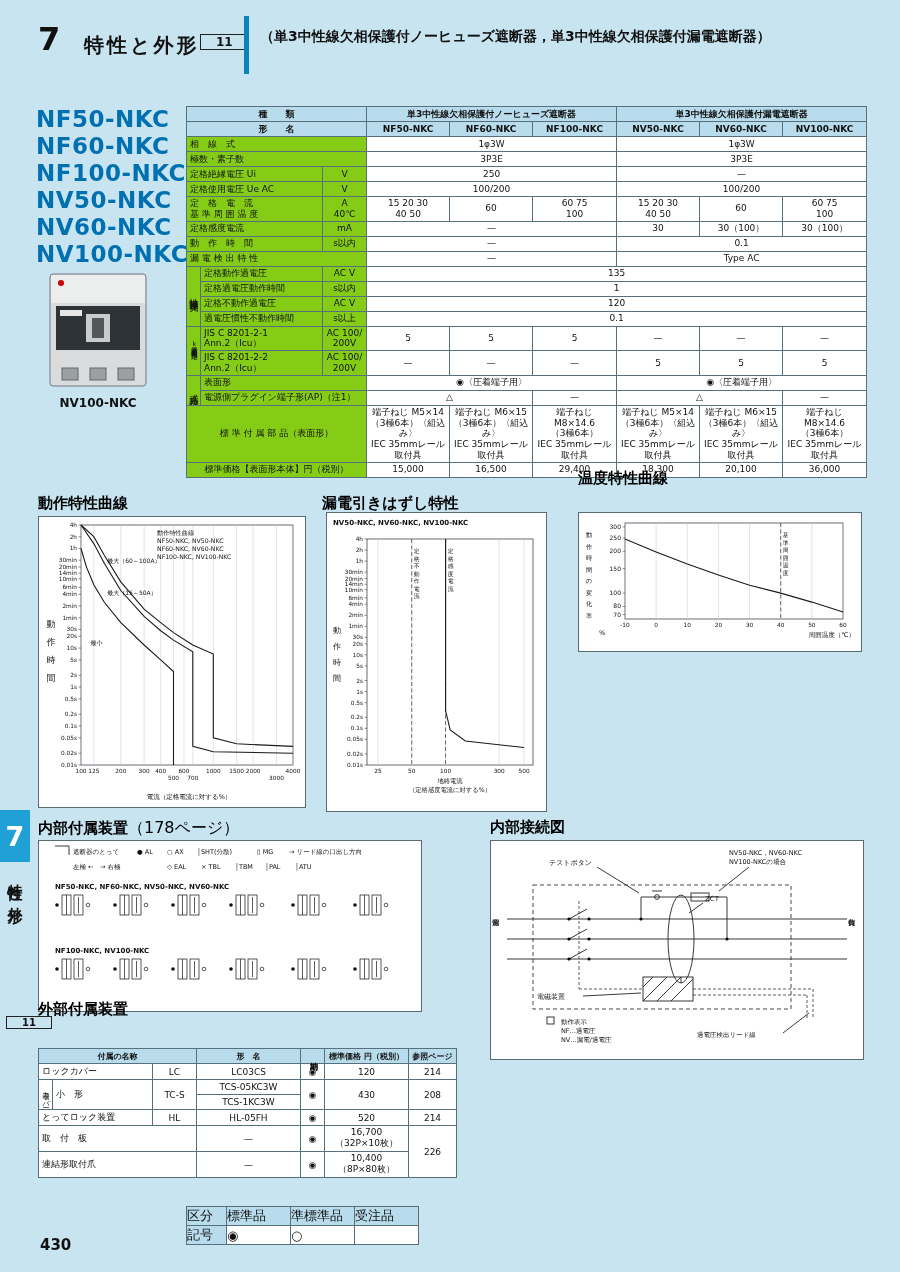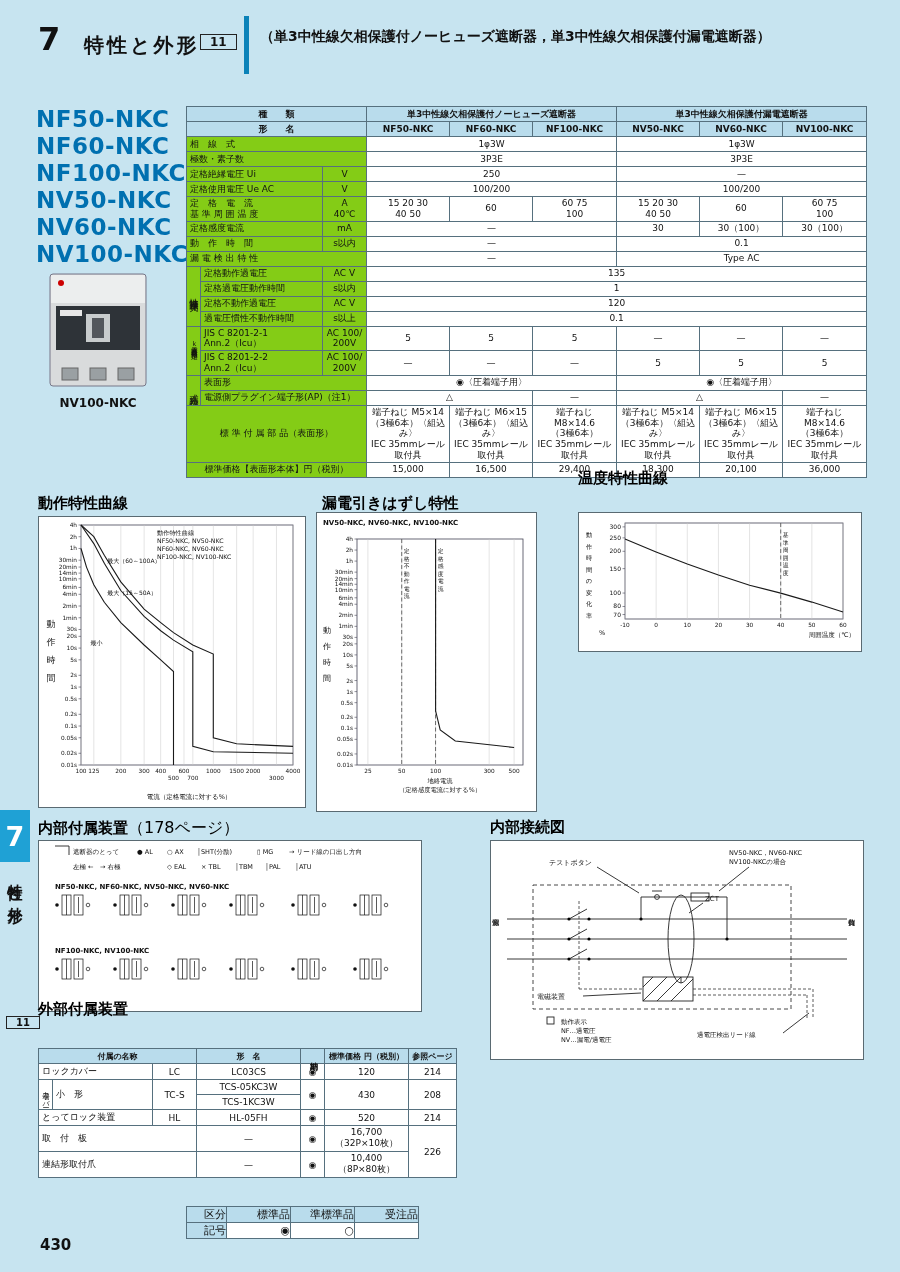--- a/index.html
+++ b/index.html
@@ -5,21 +5,21 @@
 *{box-sizing:border-box;margin:0;padding:0}
 body{font-family:"DejaVu Sans","Liberation Sans",sans-serif;color:#111}
 #page{position:relative;width:900px;height:1272px;background:#c7e4f0;overflow:hidden}
 .abs{position:absolute}
 .box{background:#fff;border:1px solid #5a6a72}
 .sec{font-size:15px;font-weight:bold;color:#000}
 .sec .suffix{font-size:16px;font-weight:normal}
 
 #hdr-num{font-size:32px;font-weight:bold}
 #hdr-title{font-size:20px;font-weight:bold;letter-spacing:3px}
-.idx-box{border:1.5px solid #222;font-size:12px;font-weight:bold;padding:0 9px;background:transparent}
+.idx-box{border:1.5px solid #222;font-size:12px;font-weight:bold;padding:0 15px;background:transparent}
 #hdr-bar{background:#0b82b8}
 #doc-title{font-size:23px;font-weight:bold}
 #doc-subtitle{font-size:14px;font-weight:bold}
 
 #models div{font-size:23px;font-weight:bold;color:#0070b0;line-height:27px;letter-spacing:0.5px}
 #photo-caption{font-size:12px;font-weight:bold;text-align:center;width:120px}
 
 table{border-collapse:collapse;background:#fff}
 .spec{table-layout:fixed;width:680px}
 .spec td{border:1px solid #56707e;font-size:9px;text-align:center;padding:1px 2px;line-height:1.2;height:15px;overflow:hidden}
@@ -32,21 +32,21 @@
 .xs{font-size:6.8px}
 .notes{font-size:10px;line-height:14px}
 
 .ext{table-layout:fixed;width:418px}
 .ext td{border:1px solid #56707e;font-size:9px;text-align:center;padding:1px 2px;height:15px}
 .ext tr.hdr td{background:#b9dcec;font-weight:bold;font-size:8px}
 .ext td.l{text-align:left;padding-left:3px}
 .ext td.vh{writing-mode:vertical-rl;text-orientation:upright;font-size:7px;padding:0}
 
 .lgd{table-layout:fixed;width:232px}
-.lgd td{border:1px solid #56707e;font-size:11px;text-align:right;height:15px}
+.lgd td{border:1px solid #56707e;font-size:13px;text-align:left;height:15px}
 .lgd tr.hdr td{background:#b9dcec}
 .lgd td.hcell{background:#b9dcec}
 
 #side-tab-num{background:#1fa1d5;color:#fff;font-size:27px;font-weight:bold;width:30px;height:52px;display:flex;align-items:center;justify-content:center}
 #side-tab-label{writing-mode:vertical-rl;text-orientation:upright;font-size:15px;font-weight:bold;letter-spacing:2px}
 #page-number{font-size:15px;font-weight:bold}
 
 svg{display:block}
 svg text{font-family:"DejaVu Sans","Liberation Sans",sans-serif;fill:#111}
 .w{fill:none;stroke:#222;stroke-width:0.9}
@@ -360,21 +360,21 @@
         <text x="118" y="26" font-size="6.2" text-anchor="start">NF50-NKC, NV50-NKC</text>
         <text x="118" y="34" font-size="6.2" text-anchor="start">NF60-NKC, NV60-NKC</text>
         <text x="118" y="42" font-size="6.2" text-anchor="start">NF100-NKC, NV100-NKC</text>
         <text x="68.30209050964449" y="46.28048385136373" font-size="6" text-anchor="start">最大（60～100A）</text>
         <text x="68.30209050964449" y="78.01736549482226" font-size="6" text-anchor="start">最大（15～50A）</text>
         <text x="51.51300254831871" y="127.99999999999999" font-size="6" text-anchor="start">最小</text>
       </svg>
     </div>
 
   <h3 class="sec abs" style="left:322px;top:494px">漏電引きはずし特性</h3>
-  <div id="chart2" class="box abs" style="left:316px;top:512px;width:221px;height:300px">
+  <div id="chart2" class="box abs" style="left:326px;top:512px;width:221px;height:300px">
       <svg width="232" height="296" viewBox="0 0 232 296">
         <rect x="40" y="26" width="166" height="226" fill="#fff" stroke="#445" stroke-width="0.8"></rect>
         <line x1="50.890820308716286" y1="26" x2="50.890820308716286" y2="252" stroke="#c9c9c9" stroke-width="0.5"></line>
         <text x="50.890820308716286" y="260" font-size="5.8" text-anchor="middle">25</text>
         <line x1="84.7207981257403" y1="26" x2="84.7207981257403" y2="252" stroke="#c9c9c9" stroke-width="0.5"></line>
         <text x="84.7207981257403" y="260" font-size="5.8" text-anchor="middle">50</text>
         <line x1="118.55077594276433" y1="26" x2="118.55077594276433" y2="252" stroke="#c9c9c9" stroke-width="0.5"></line>
         <text x="118.55077594276433" y="260" font-size="5.8" text-anchor="middle">100</text>
         <line x1="172.170022182976" y1="26" x2="172.170022182976" y2="252" stroke="#c9c9c9" stroke-width="0.5"></line>
         <text x="172.170022182976" y="260" font-size="5.8" text-anchor="middle">300</text>

